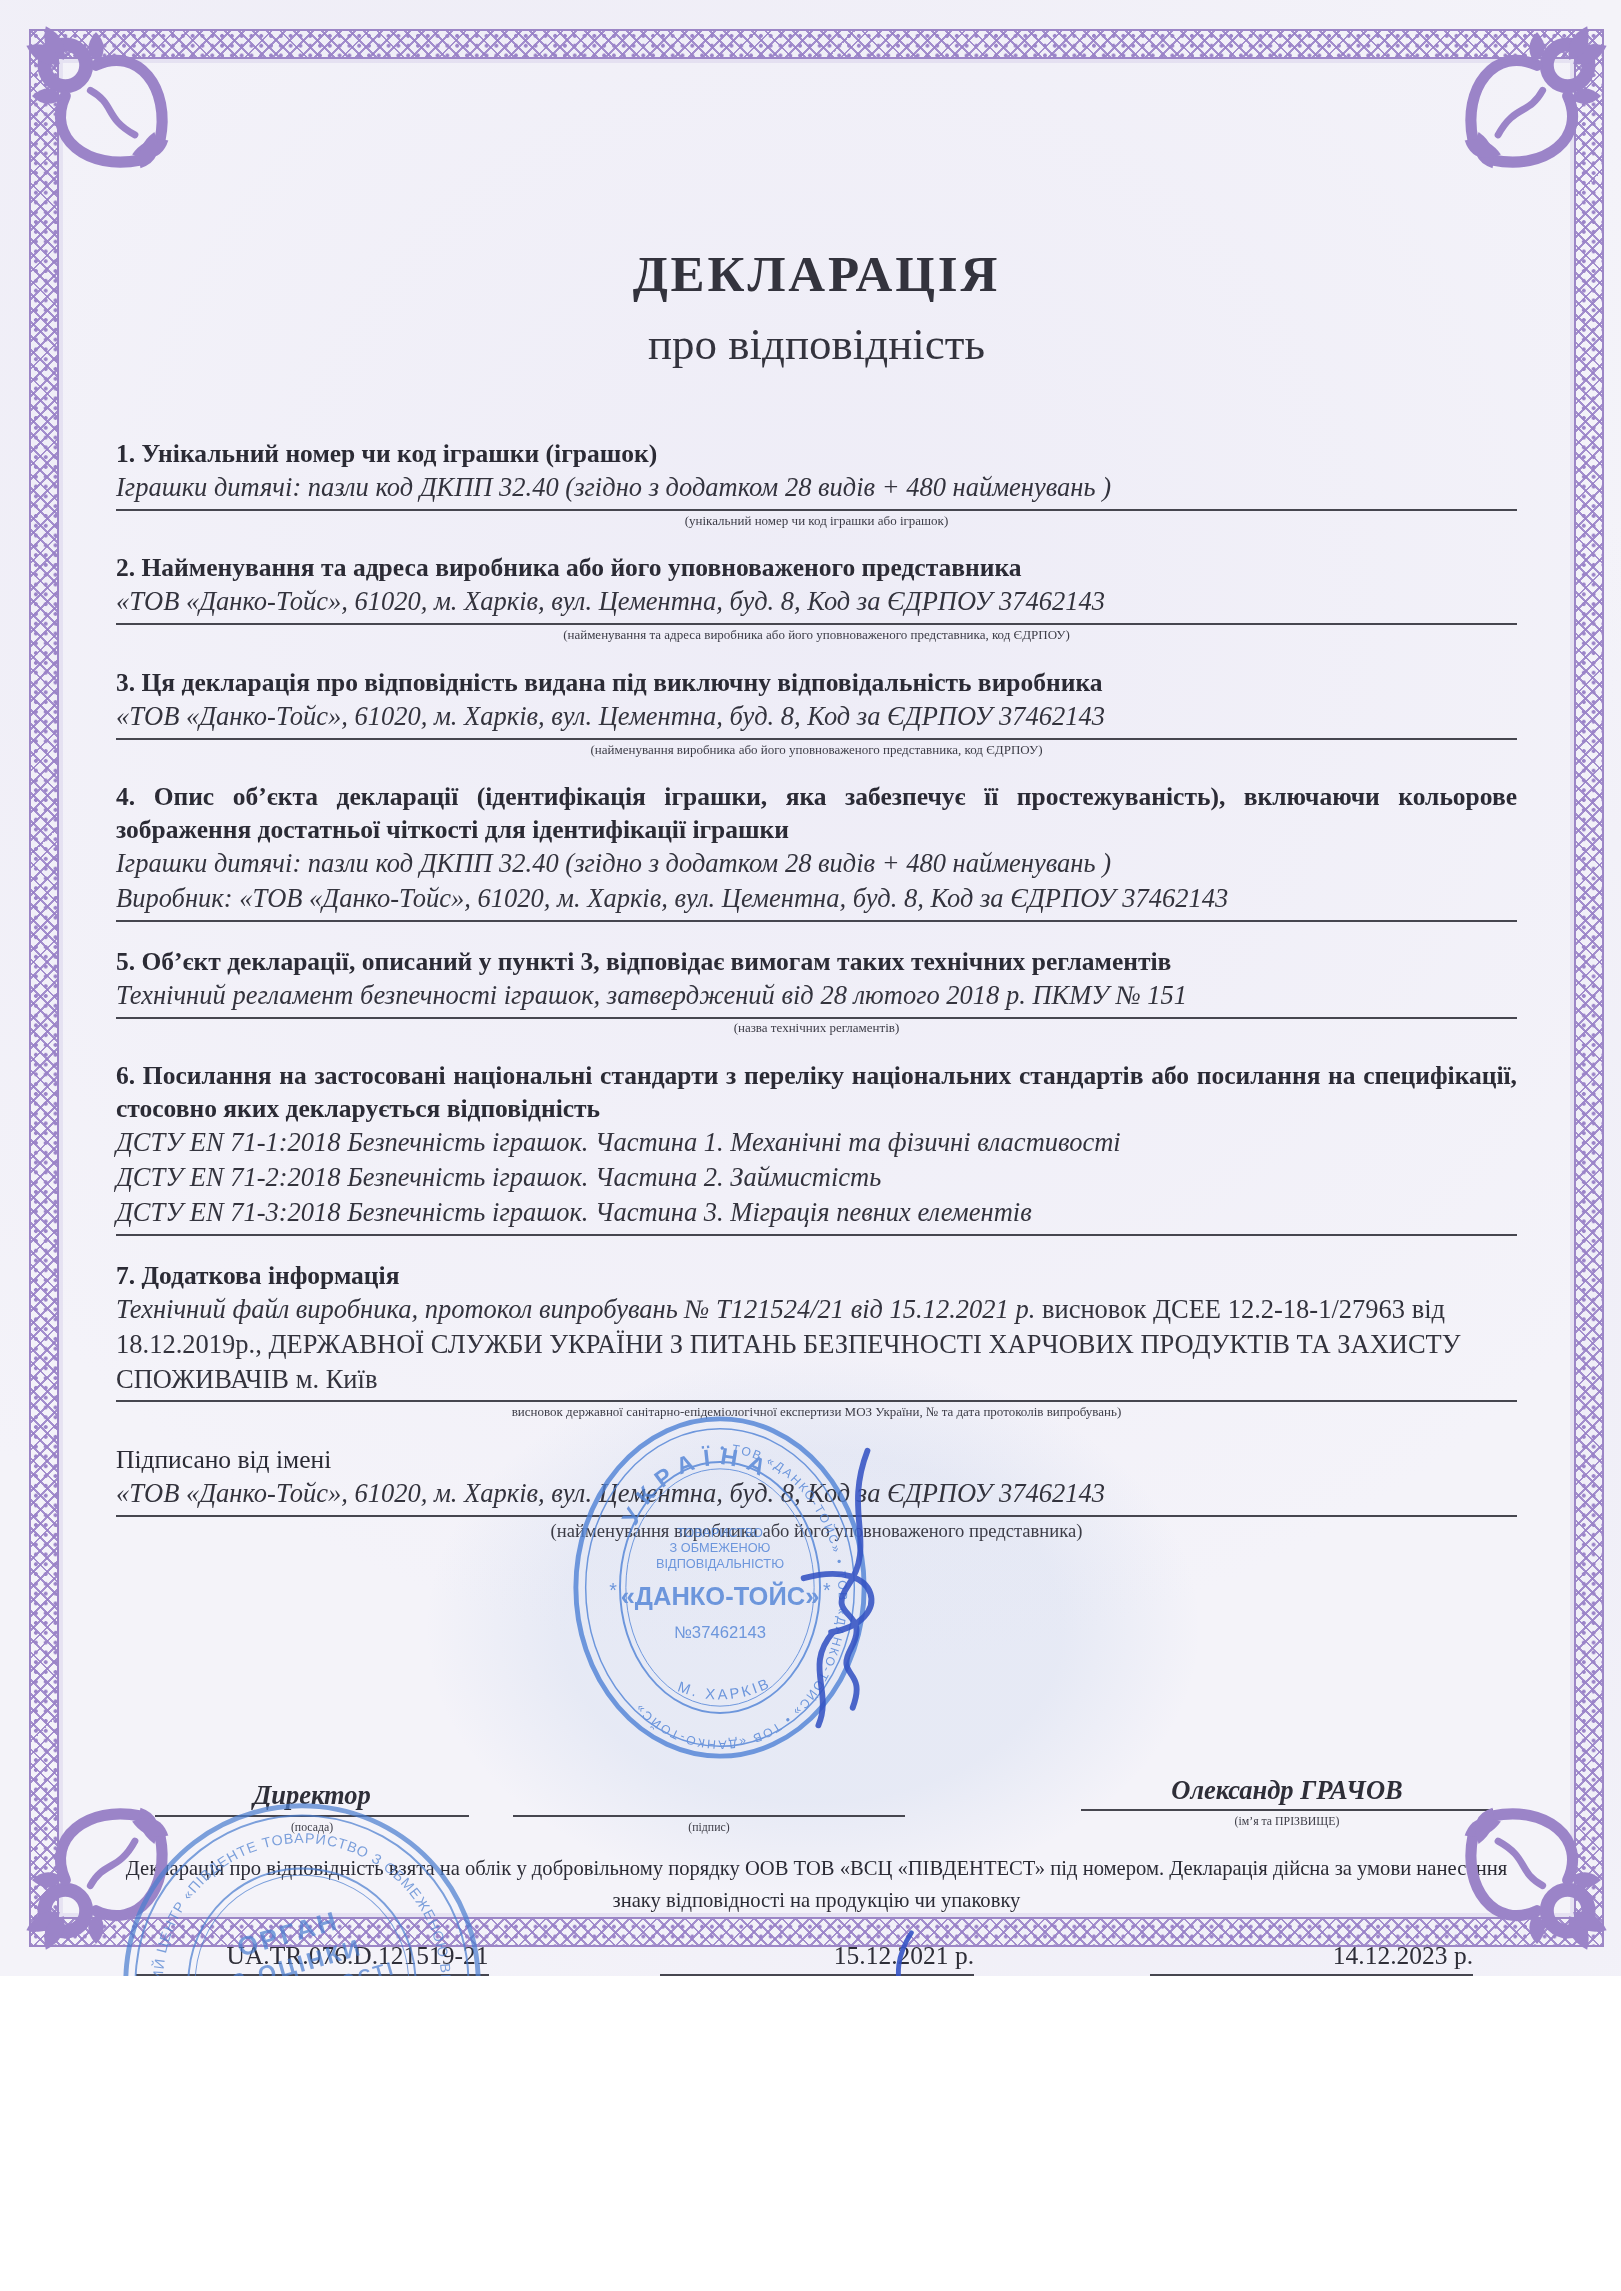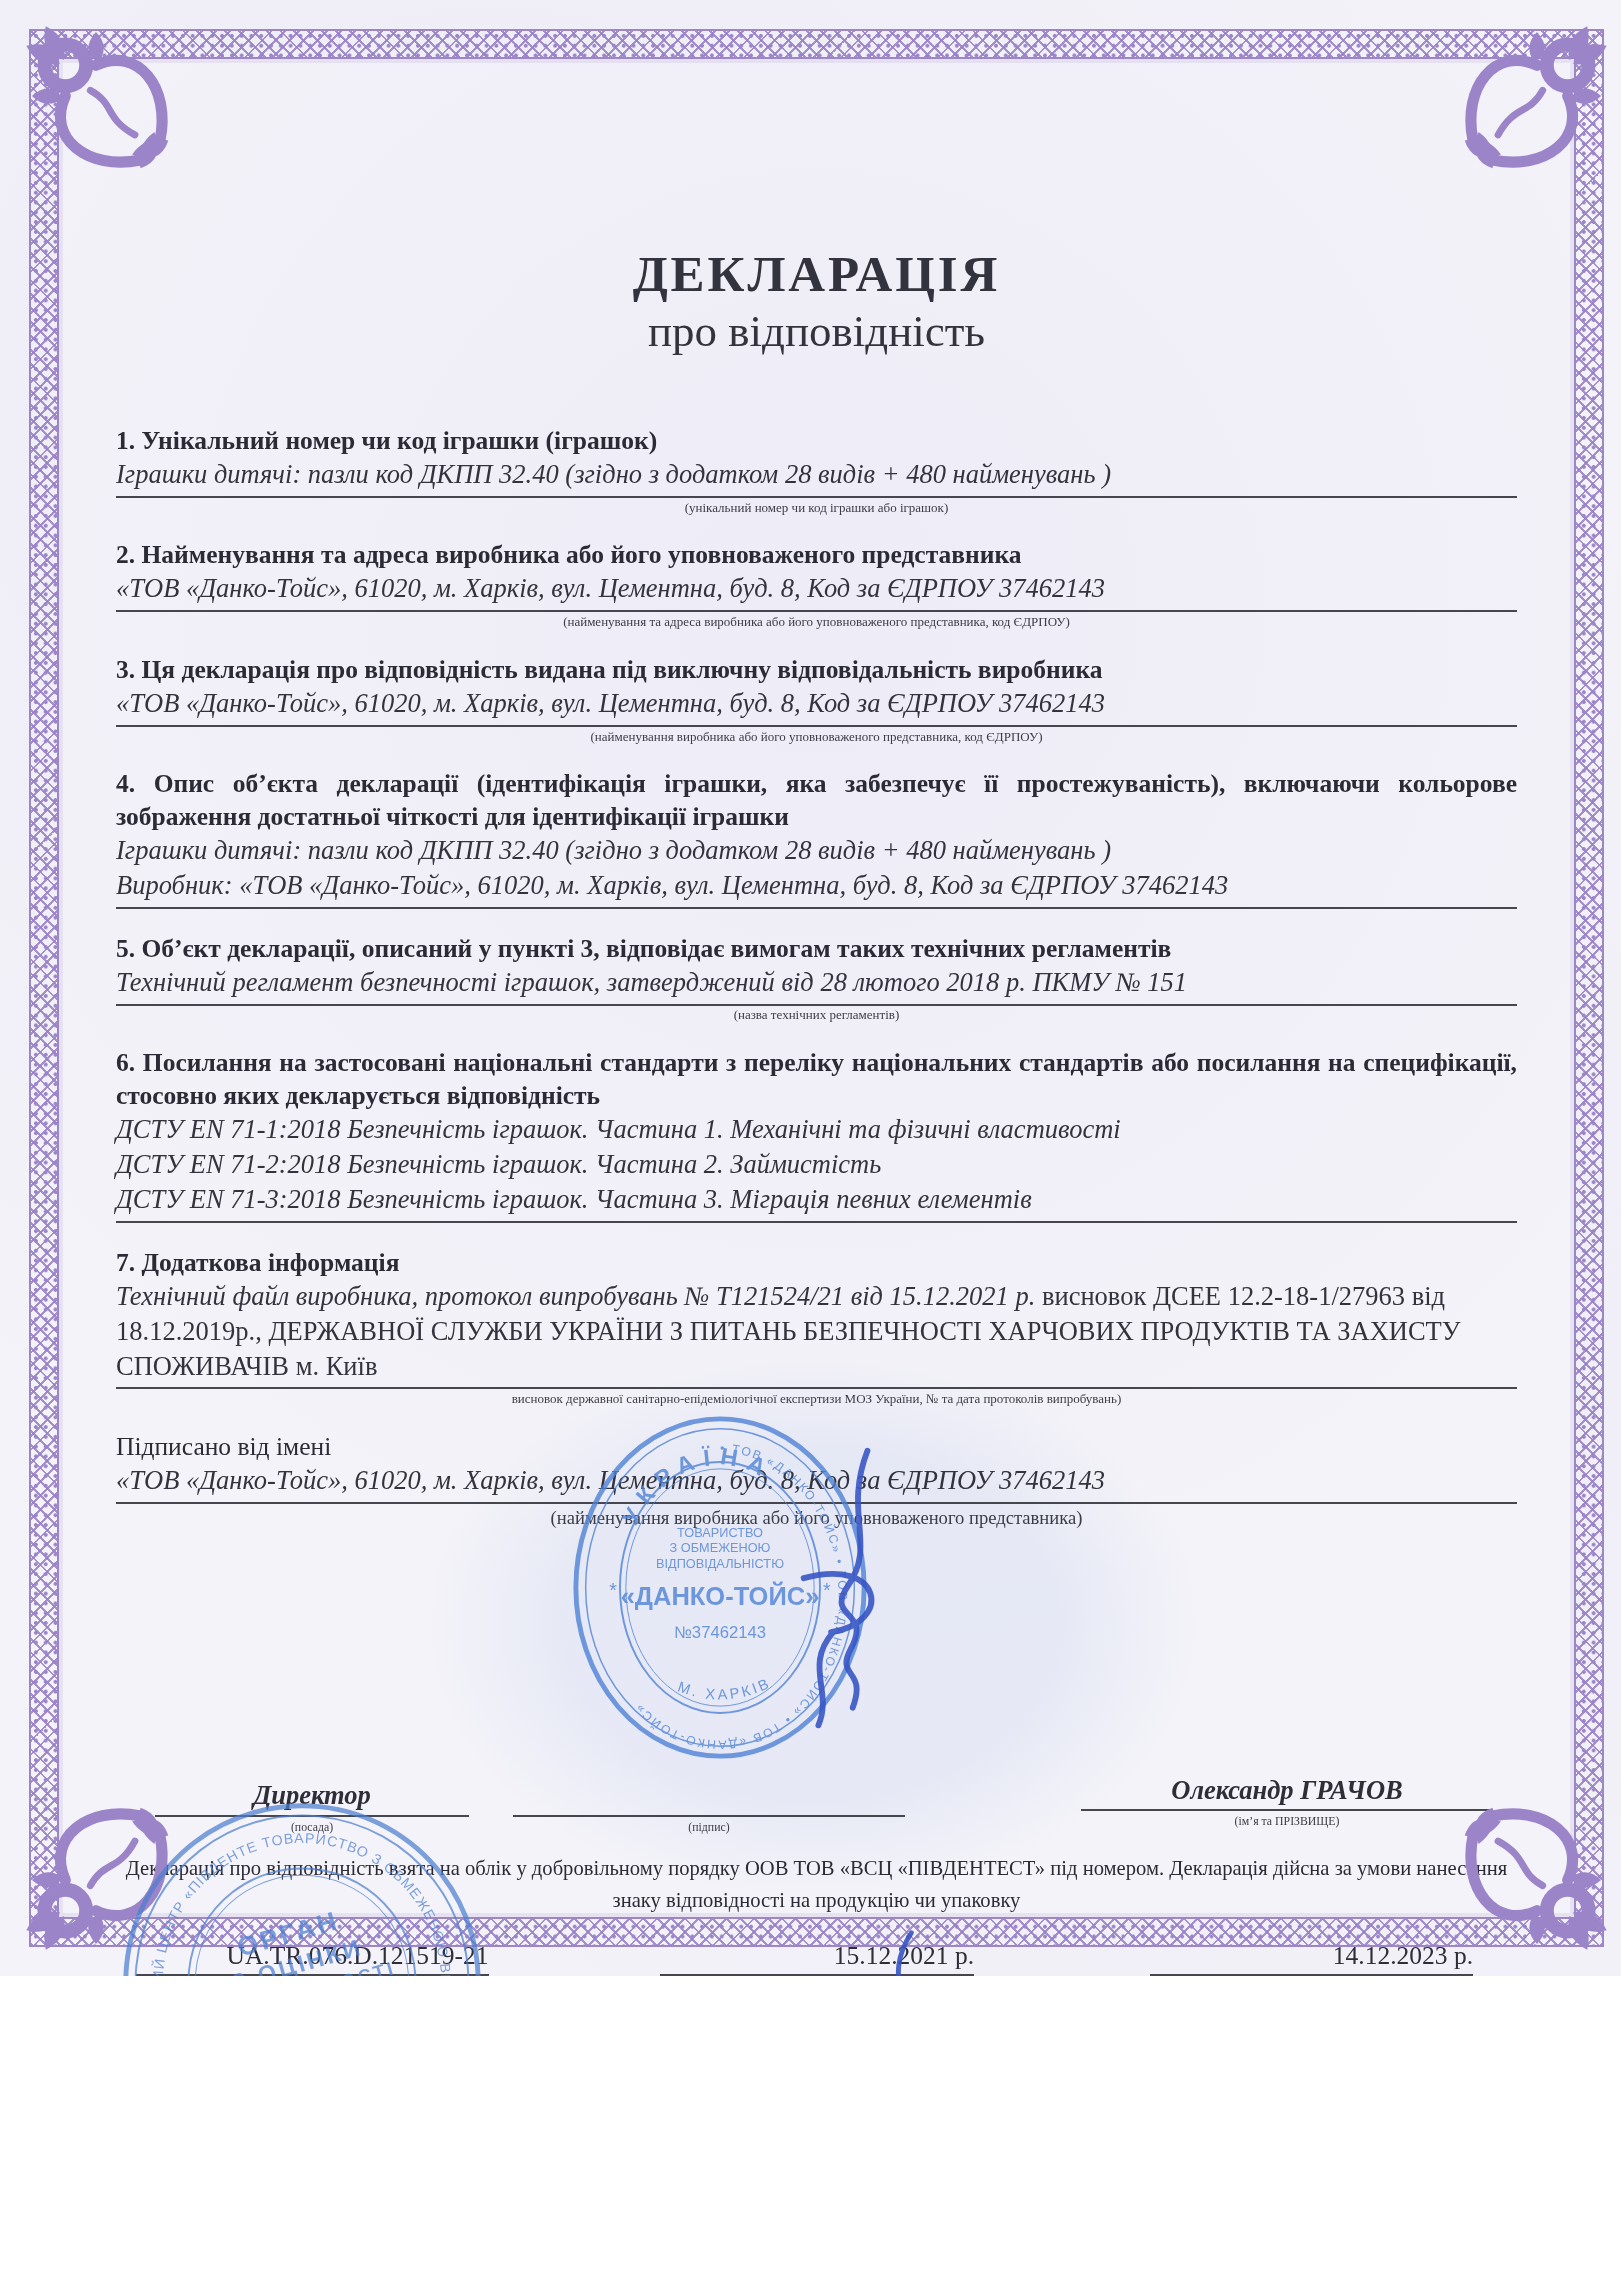--- a/index.html
+++ b/index.html
@@ -33,21 +33,21 @@
   }
   .corner{position:absolute;width:167px;height:167px;z-index:3;}
   .corner svg{width:100%;height:100%;}
   .corner.tl{left:17.6px;top:17.6px;}
   .corner.tr{right:17.6px;top:17.6px;transform:rotate(90deg);}
   .corner.br{right:17.6px;bottom:17.6px;transform:rotate(180deg);}
   .corner.bl{left:17.6px;bottom:17.6px;transform:rotate(270deg);}
   
   .content{position:absolute;left:116px;right:116px;top:108px;z-index:2;}
   .title1{margin-top:137px;text-align:center;font-size:51px;font-weight:bold;letter-spacing:2.9px;color:#33333d;}
-  .title2{text-align:center;font-size:45px;color:#33333d;margin-top:2px;margin-bottom:67px;}
+  .title2{text-align:center;font-size:45px;color:#33333d;margin-top:15px;margin-bottom:67px;}
   .sec{margin-top:22.5px;}
   .sec-h{font-weight:bold;font-size:25.5px;line-height:1.3;text-align:justify;color:#2b2b35;}
   .sec-v{font-style:italic;font-size:26.5px;line-height:1.32;border-bottom:2px solid #46464f;padding-bottom:3.9px;color:#33333d;}
   .sec-v .vline{display:block;}
   .sec-c{text-align:center;font-size:13px;color:#3c3c46;padding-top:2.9px;line-height:1.15;}
   .upright{font-style:normal;}
   
   .sigzone{position:absolute;left:116px;right:116px;top:1753px;height:436px;z-index:2;}
   .blk{position:absolute;}
   .sigline{border-bottom:2px solid #46464f;}

